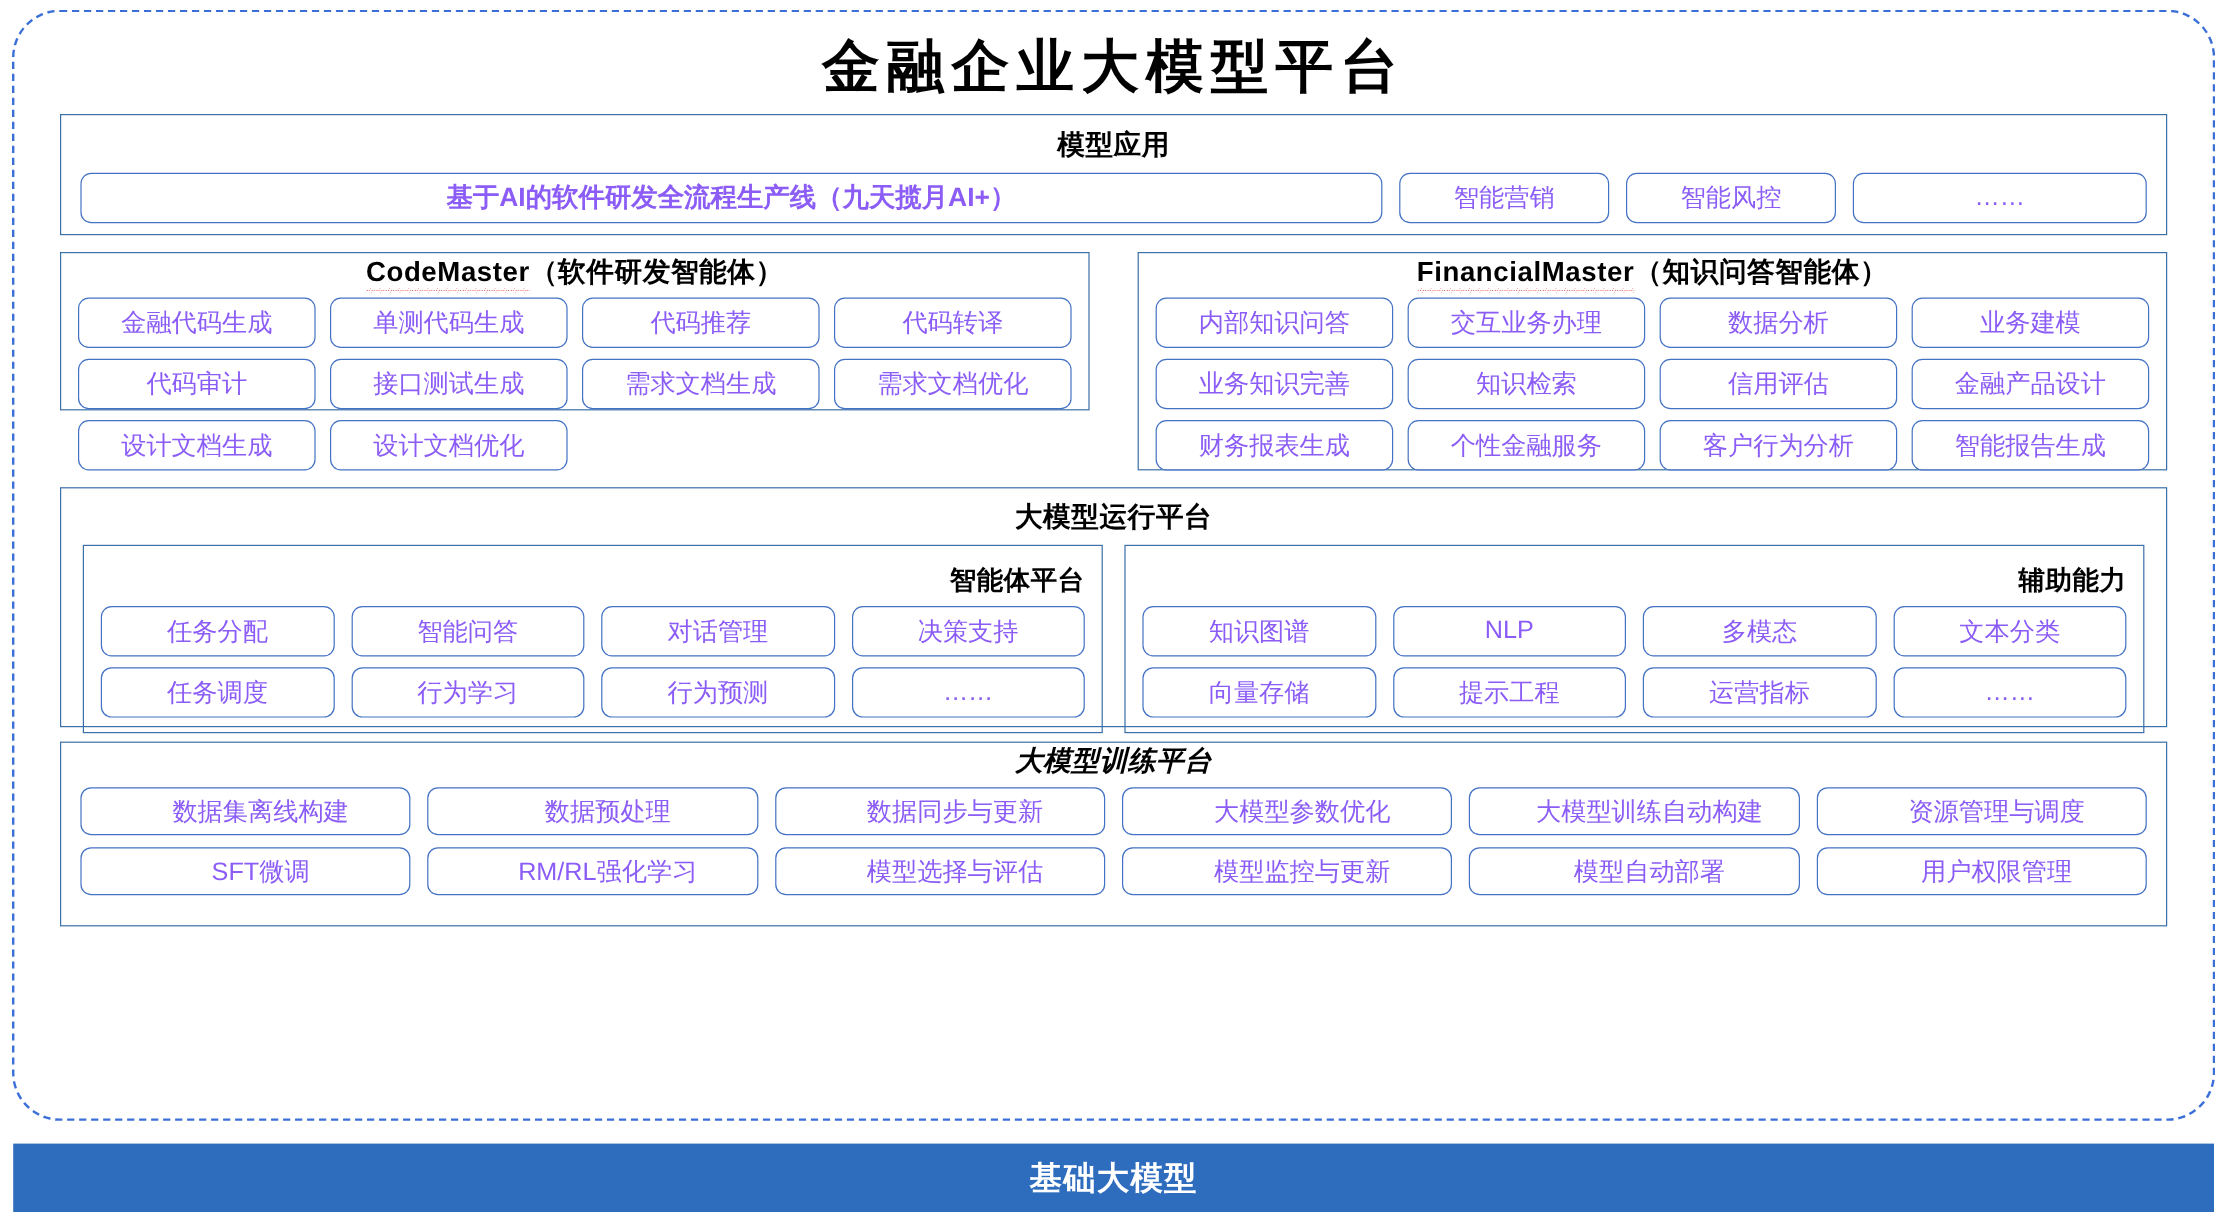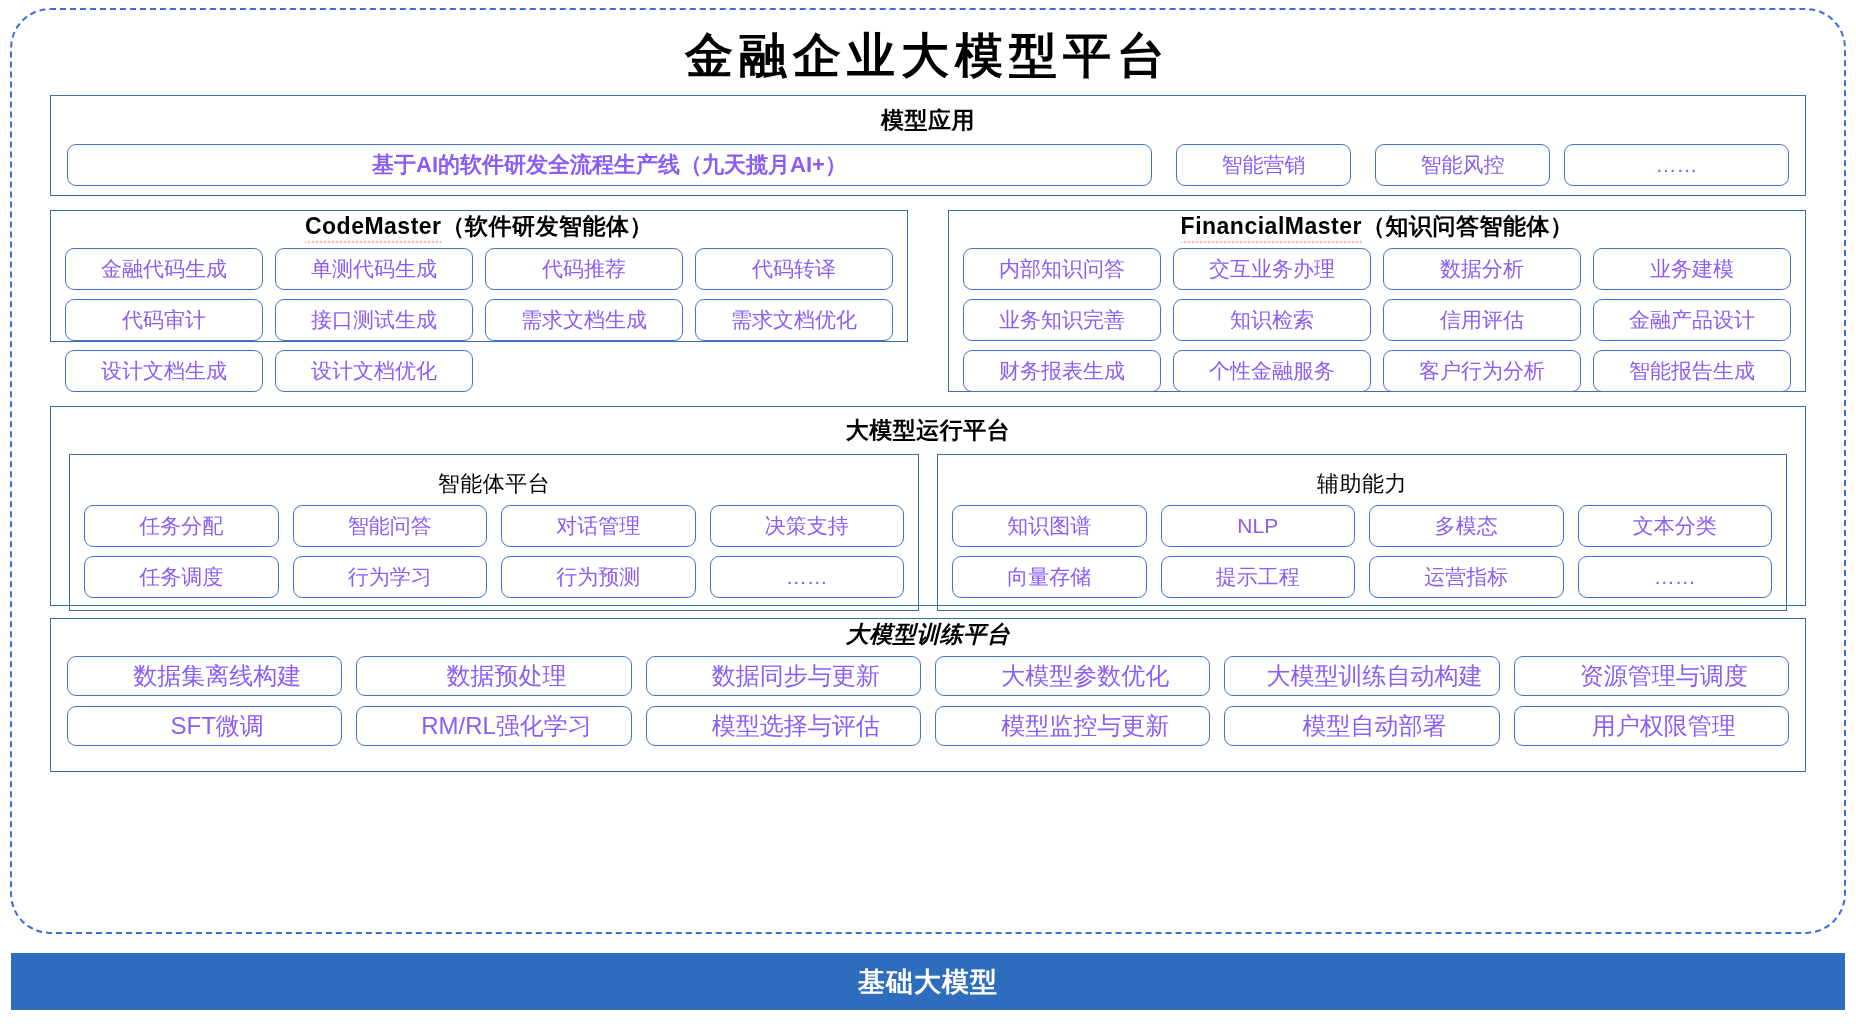--- a/index.html
+++ b/index.html
@@ -46,22 +46,23 @@
 
   .panel-title {
     text-align: center;
     font-size: 23px;
     font-weight: 700;
     color: #000000;
     letter-spacing: 0.5px;
   }
 
   .panel-title.sub {
-    font-weight: 400;
+    font-weight: 700;
     font-size: 22px;
+    text-align: right;
   }
 
   .spellcheck {
     position: relative;
     display: inline-block;
   }
   .spellcheck::after {
     content: "";
     position: absolute;
     left: 0;
@@ -98,21 +99,21 @@
   #sec-app {
     left: 50px; top: 95px; width: 1756px; height: 101px;
   }
   #sec-app .panel-title { margin-top: 9px; }
   #sec-app .app-row {
     display: flex;
     gap: 14px;
     margin: 8px 16px 0 16px;
   }
   #sec-app .app-main { flex: 0 0 1085px; }
-  #sec-app .app-small { flex: 0 0 175px; margin-left: 10px; }
+  #sec-app .app-small { flex: 0 0 175px; }
   #sec-app .app-dots { flex: 1 1 auto; }
 
   
   #sec-code { left: 50px; top: 210px; width: 858px; height: 132px; }
   #sec-fin  { left: 948px; top: 210px; width: 858px; height: 182px; }
 
   .agent-grid {
     display: grid;
     grid-template-columns: repeat(4, 1fr);
     gap: 9px 12px;
@@ -141,21 +142,21 @@
 
   
   #sec-train { left: 50px; top: 618px; width: 1756px; height: 154px; }
   #sec-train .panel-title { margin-top: 0; font-style: italic; }
   .train-grid {
     display: grid;
     grid-template-columns: repeat(6, 1fr);
     gap: 10px 14px;
     margin: 6px 16px 0 16px;
   }
-  .train-grid .chip { height: 40px; font-size: 24px; padding-left: 25px; }
+  .train-grid .chip { height: 40px; font-size: 21px; padding-left: 25px; }
 
   
   .base-bar {
     position: absolute;
     left: 11px;
     top: 953px;
     width: 1834px;
     height: 57px;
     background: #2e6cbe;
     display: flex;

